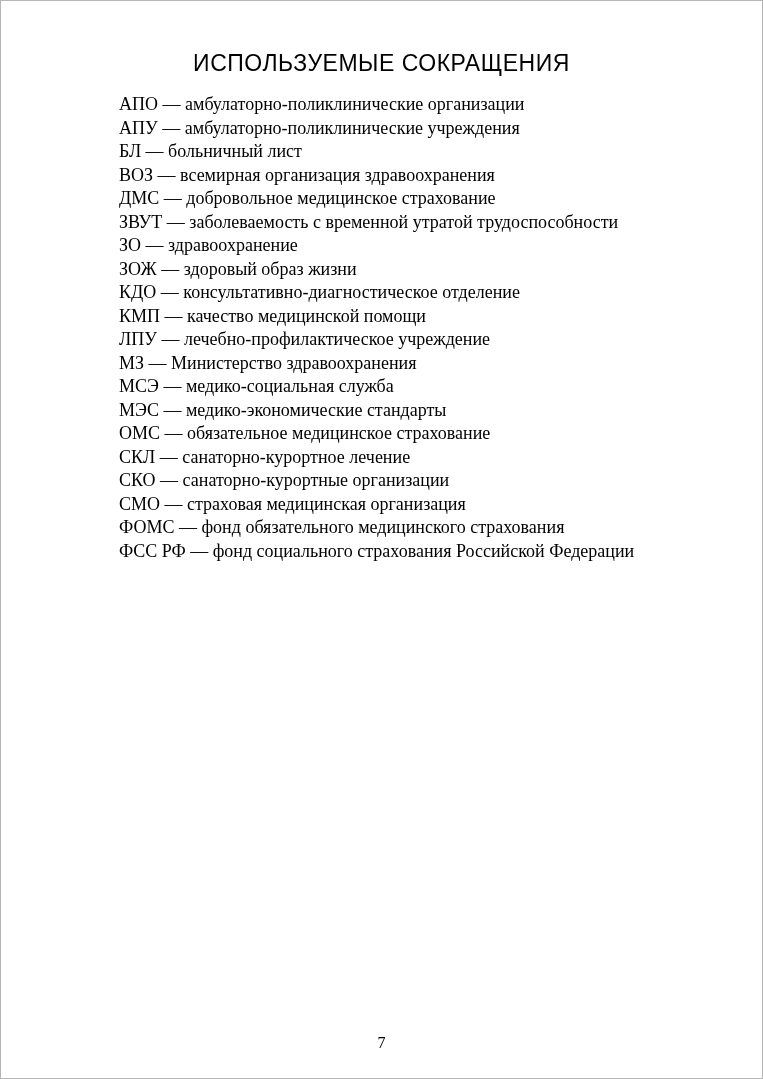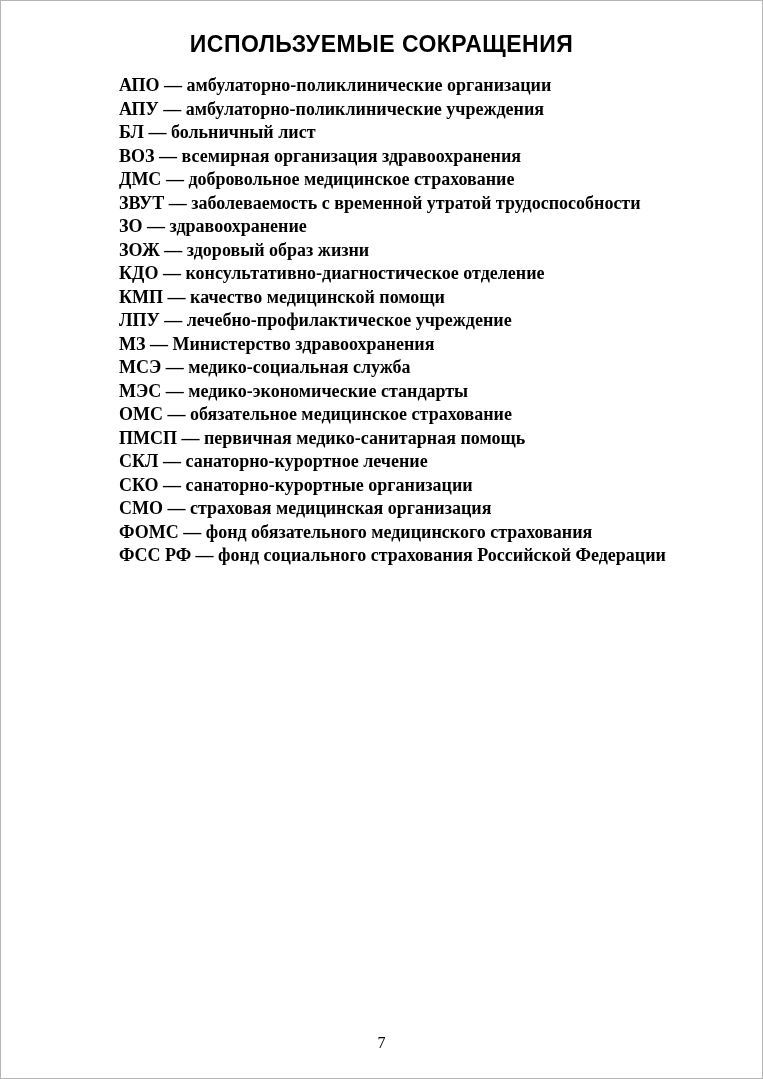--- a/index.html
+++ b/index.html
@@ -13,36 +13,35 @@
     height: 1079px;
     box-sizing: border-box;
     background: #ffffff;
     border: 1px solid #b5b5b5;
     color: #000000;
     font-family: "Liberation Serif", serif;
     overflow: hidden;
   }
   .title {
     margin: 0;
-    padding-top: 30px;
+    padding-top: 49px;
     text-align: center;
     font-family: "Liberation Sans", sans-serif;
-    font-weight: 700;
+    font-weight: 400;
     font-size: 23px;
     letter-spacing: 0.5px;
     color: #000000;
   }
   .abbr-list {
     list-style: none;
     margin: 16px 64px 0 118px;
     padding: 0;
     max-width: 581px;
     font-size: 18px;
     line-height: 23.5px;
-    font-weight: bold;
   }
   .abbr-line {
     margin: 0;
     padding: 0;
   }
   .page-number {
     position: absolute;
     left: 0;
     right: 0;
     bottom: 26px;
@@ -67,21 +66,20 @@
       <li class="abbr-line"><span>ЗВУТ</span><span> — </span><span>заболеваемость с временной утратой трудоспособности</span></li>
       <li class="abbr-line"><span>ЗО</span><span> — </span><span>здравоохранение</span></li>
       <li class="abbr-line"><span>ЗОЖ</span><span> — </span><span>здоровый образ жизни</span></li>
       <li class="abbr-line"><span>КДО</span><span> — </span><span>консультативно-диагностическое отделение</span></li>
       <li class="abbr-line"><span>КМП</span><span> — </span><span>качество медицинской помощи</span></li>
       <li class="abbr-line"><span>ЛПУ</span><span> — </span><span>лечебно-профилактическое учреждение</span></li>
       <li class="abbr-line"><span>МЗ</span><span> — </span><span>Министерство здравоохранения</span></li>
       <li class="abbr-line"><span>МСЭ</span><span> — </span><span>медико-социальная служба</span></li>
       <li class="abbr-line"><span>МЭС</span><span> — </span><span>медико-экономические стандарты</span></li>
       <li class="abbr-line"><span>ОМС</span><span> — </span><span>обязательное медицинское страхование</span></li>
-      <li class="abbr-line"><span>ПМСП</span><span> — </span><span>первичная медико-санитарная помощь</span></li>
       <li class="abbr-line"><span>СКЛ</span><span> — </span><span>санаторно-курортное лечение</span></li>
       <li class="abbr-line"><span>СКО</span><span> — </span><span>санаторно-курортные организации</span></li>
       <li class="abbr-line"><span>СМО</span><span> — </span><span>страховая медицинская организация</span></li>
       <li class="abbr-line"><span>ФОМС</span><span> — </span><span>фонд обязательного медицинского страхования</span></li>
       <li class="abbr-line"><span>ФСС РФ</span><span> — </span><span>фонд социального страхования Российской Федерации</span></li>
     </ul>
 
   <div class="page-number">7</div>
 
 </div>

